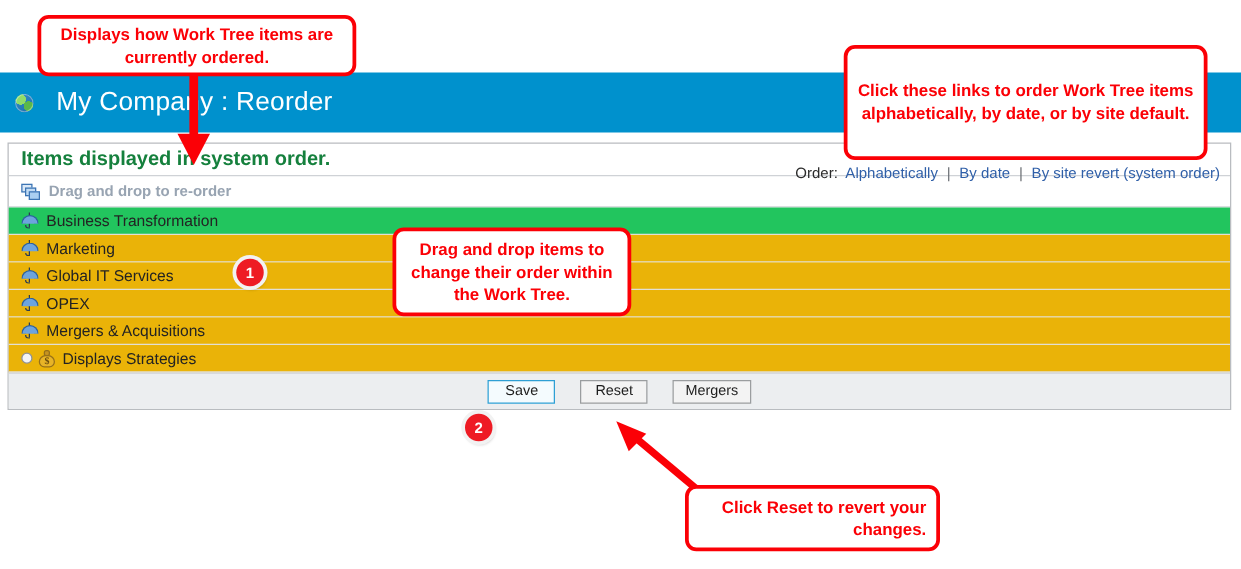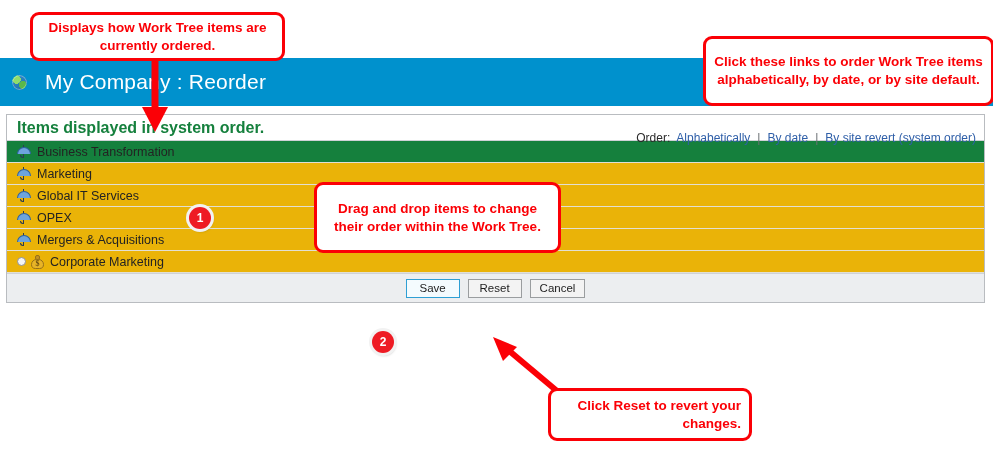--- a/index.html
+++ b/index.html
@@ -133,21 +133,21 @@
     display: flex;
     align-items: center;
     height: 22px;
     border-bottom: 1px solid #e2dfd3;
     padding-left: 10px;
     box-sizing: border-box;
     background: #eab308;
     cursor: move;
   }
   .tree-row.highlight {
-    background: #15803d;
+    background: #22c55e;
   }
   .row-toggle {
     width: 9px;
     height: 9px;
     border: 1px solid #8d9094;
     border-radius: 50%;
     background: #f4f4f4;
     flex: 0 0 auto;
     margin-right: 5px;
     box-sizing: border-box;
@@ -228,21 +228,21 @@
   }
 
   
   .panel-buttons {
     height: 28px;
     background: #eceef0;
     border-top: 1px solid #cfd2d6;
     display: flex;
     align-items: center;
     justify-content: center;
-    gap: 8px;
+    gap: 20px;
   }
   .btn {
     min-width: 54px;
     height: 19px;
     line-height: 17px;
     text-align: center;
     font-size: 11.5px;
     color: #1d1d1d;
     background: #f3f3f3;
     border: 1px solid #9a9d9f;
@@ -268,22 +268,22 @@
     text-align: center;
     line-height: 18px;
     box-sizing: border-box;
     display: flex;
     align-items: center;
     justify-content: center;
     padding: 4px 8px;
     z-index: 30;
   }
   .callout-1 { left: 30px;  top: 12px;  width: 255px; height: 49px; }
-  .callout-2 { left: 675px; top: 36px;  width: 291px; height: 70px; margin-left: 28px; }
-  .callout-3 { left: 314px; top: 182px; width: 247px; height: 71px; }
+  .callout-2 { left: 675px; top: 36px;  width: 291px; height: 92px; }
+  .callout-3 { left: 314px; top: 182px; width: 191px; height: 71px; }
   .callout-4 { left: 548px; top: 388px; width: 204px; height: 53px; text-align: right; }
 
   
   .arrow {
     position: absolute;
     z-index: 29;
   }
   .badge {
     position: absolute;
     width: 22px;
@@ -316,20 +316,28 @@
     <span class="order-links">
       <span class="order-label">Order:</span>
       <a class="order-link">Alphabetically</a>
       <span class="order-sep">|</span>
       <a class="order-link">By date</a>
       <span class="order-sep">|</span>
       <a class="order-link">By site revert (system order)</a>
     </span>
   </div>
 
+  <div class="panel-dragbar">
+    <span class="stack-icon">
+      <i></i>
+        <i></i>
+        <i></i>
+    </span>
+    <span class="dragbar-text">Drag and drop to re-order</span>
+  </div>
 
   <div class="tree-list">
 
     <div class="tree-row highlight">
       <span class="umbrella-icon">
         <span class="pole"></span>
           <span class="canopy"></span>
           <span class="hook"></span>
       </span>
       <span class="row-label">Business Transformation</span>
@@ -372,29 +380,29 @@
       <span class="row-label">Mergers &amp; Acquisitions</span>
     </div>
 
     <div class="tree-row">
       <span class="row-toggle"></span>
       <span class="moneybag-icon">
         <span class="neck"></span>
           <span class="bag"></span>
           <span class="dollar">$</span>
       </span>
-      <span class="row-label">Corporate Marketing</span>
+      <span class="row-label">Displays Strategies</span>
     </div>
 
   </div>
 
   <div class="panel-buttons">
     <button class="btn primary">Save</button>
     <button class="btn">Reset</button>
-    <button class="btn">Cancel</button>
+    <button class="btn">Mergers</button>
   </div>
 
 </div>
 
 <svg class="arrow" style="left:140px; top:52px; width:30px; height:82px;" viewBox="0 0 30 82">
   <line x1="15" y1="0" x2="15" y2="58" stroke="#fb0006" stroke-width="7"></line>
   <polygon points="15,80 2,55 28,55" fill="#fb0006"></polygon>
 </svg>
 
 <svg class="arrow" style="left:485px; top:335px; width:80px; height:62px;" viewBox="0 0 80 62">

